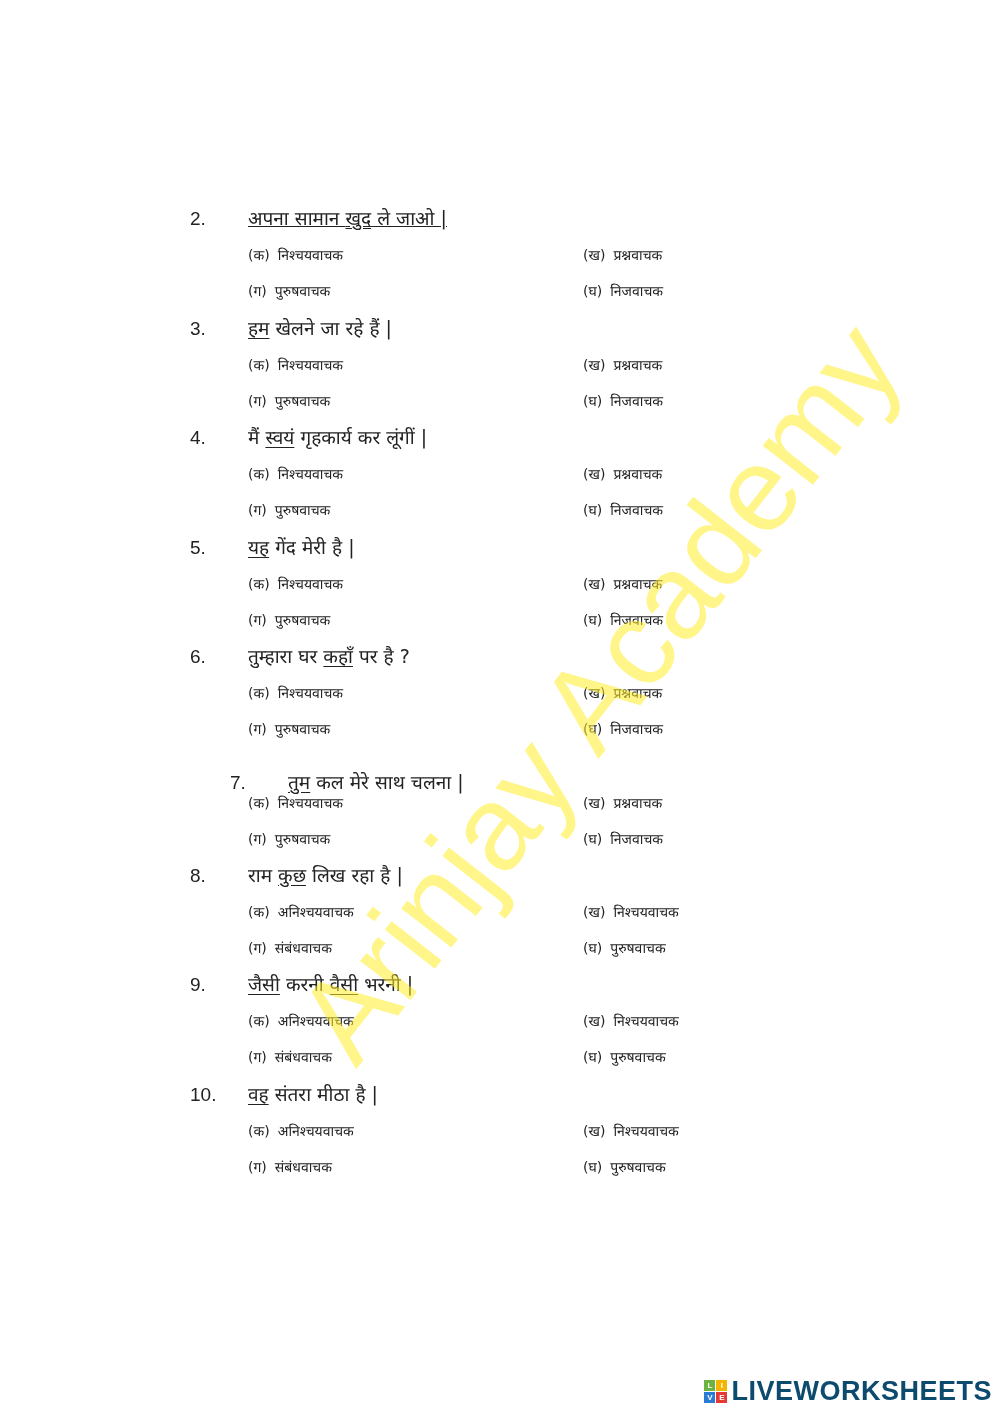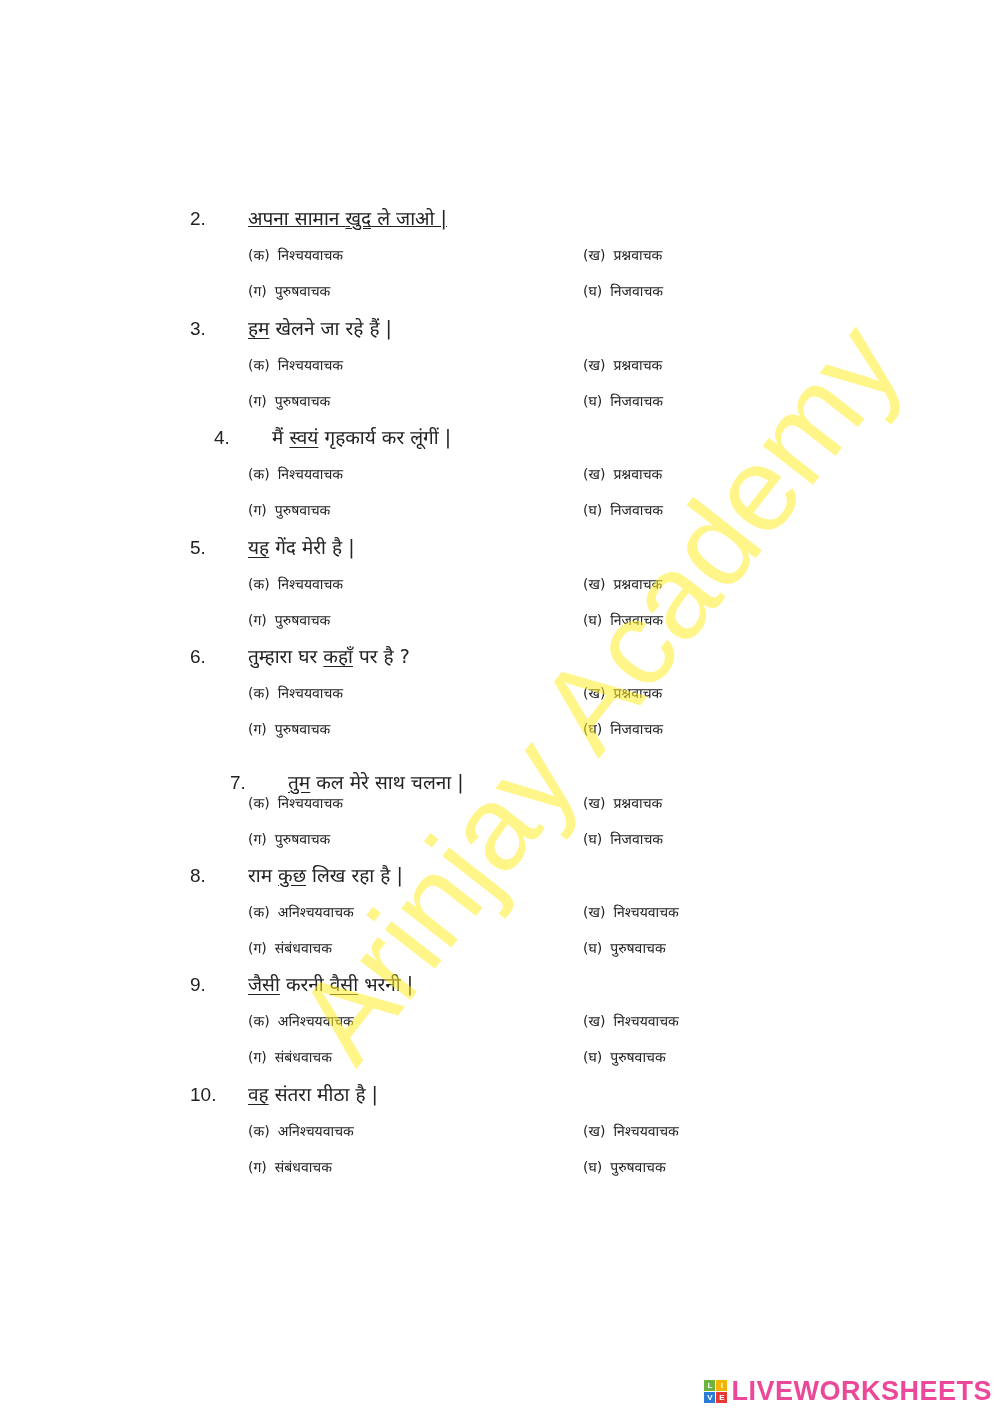--- a/index.html
+++ b/index.html
@@ -14,21 +14,21 @@
   .opt.left { left:248px; }
   .opt.right { left:583px; }
   .opt .lab { margin-right:8px; }
   .watermark { position:absolute; left:150px; top:620px; font-family:"Liberation Sans", sans-serif;
                font-size:120px; color:rgba(255,236,40,0.55); transform:rotate(-52deg);
                transform-origin:center; white-space:nowrap; pointer-events:none; width:900px; }
   .logo { position:absolute; right:8px; bottom:6px; display:flex; align-items:center; gap:4px; }
   .logo-grid { display:grid; grid-template-columns:11px 11px; grid-template-rows:11px 11px; gap:1px; }
   .logo-grid span { display:block; font-size:8px; font-weight:bold; color:#fff; text-align:center; line-height:11px;
                     font-family:"Liberation Sans", sans-serif; }
-  .logo-text { font-family:"Liberation Sans", sans-serif; font-weight:bold; font-size:27px; color:#ec4899; letter-spacing:0.5px; }
+  .logo-text { font-family:"Liberation Sans", sans-serif; font-weight:bold; font-size:27px; color:#0c4a6e; letter-spacing:0.5px; }
 </style>
 </head>
 <body>
 
 <div class="page">
 
   <div class="q" style="top:200px;">
     <div class="qline" style="top:0;text-decoration:underline;">
       <span class="qnum">2.</span><span class="qtext"><span>अपना सामान </span><u>खुद</u><span> ले जाओ |</span></span>
     </div>
@@ -42,21 +42,21 @@
     <div class="qline" style="top:0;">
       <span class="qnum">3.</span><span class="qtext"><span></span><u>हम</u><span> खेलने जा रहे हैं |</span></span>
     </div>
     <div class="opt left" style="top:37px;"><span class="lab">(क)</span><span>निश्चयवाचक</span></div>
     <div class="opt right" style="top:37px;"><span class="lab">(ख)</span><span>प्रश्नवाचक</span></div>
     <div class="opt left" style="top:73px;"><span class="lab">(ग)</span><span>पुरुषवाचक</span></div>
     <div class="opt right" style="top:73px;"><span class="lab">(घ)</span><span>निजवाचक</span></div>
   </div>
 
   <div class="q" style="top:419px;">
-    <div class="qline" style="top:0;margin-left:24px;">
+    <div class="qline" style="top:0;">
       <span class="qnum">4.</span><span class="qtext"><span>मैं </span><u>स्वयं</u><span> गृहकार्य कर लूंगीं |</span></span>
     </div>
     <div class="opt left" style="top:37px;"><span class="lab">(क)</span><span>निश्चयवाचक</span></div>
     <div class="opt right" style="top:37px;"><span class="lab">(ख)</span><span>प्रश्नवाचक</span></div>
     <div class="opt left" style="top:73px;"><span class="lab">(ग)</span><span>पुरुषवाचक</span></div>
     <div class="opt right" style="top:73px;"><span class="lab">(घ)</span><span>निजवाचक</span></div>
   </div>
 
   <div class="q" style="top:529px;">
     <div class="qline" style="top:0;">

